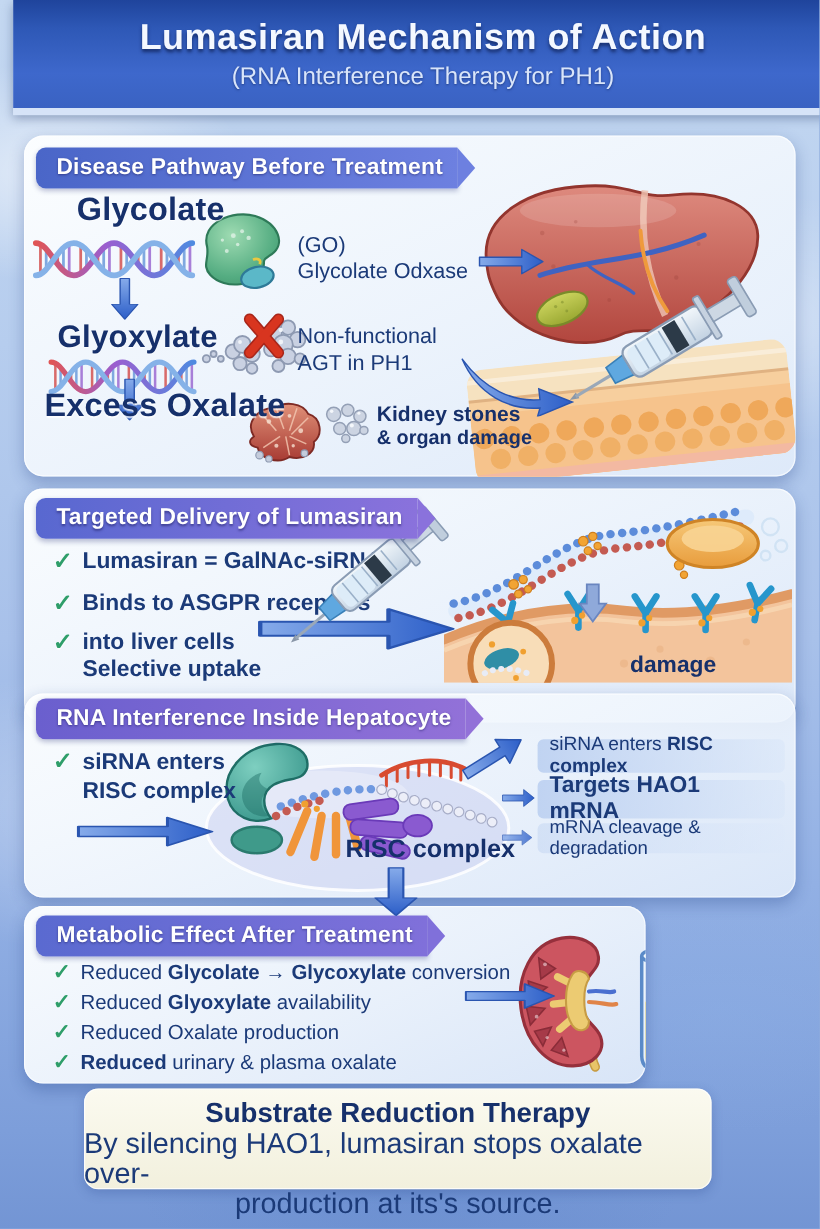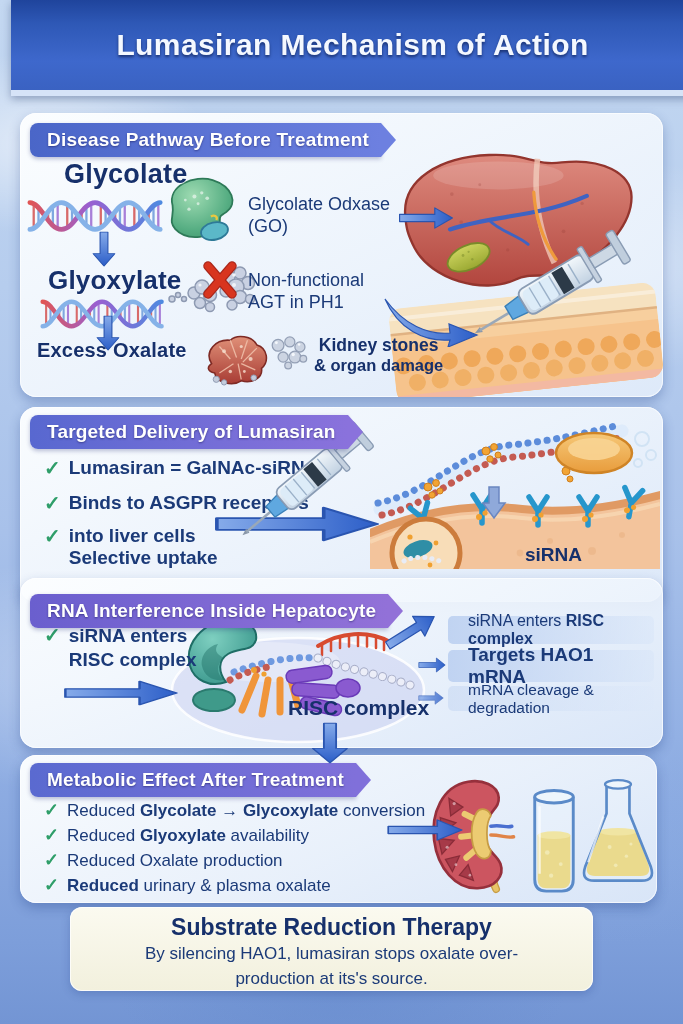--- a/index.html
+++ b/index.html
@@ -37,30 +37,30 @@
 
   .navy { color:#16306b; }
   .metab { position:absolute; font-weight:700; color:#16306b; letter-spacing:.2px; text-shadow:0 1px 1px rgba(255,255,255,.8); z-index:3; }
   .small-label { position:absolute; font-size:18px; line-height:22px; font-weight:500; color:#1b3a78; z-index:3; }
   .bullet { position:absolute; display:flex; gap:8px; align-items:flex-start; z-index:3; }
   .chk { color:#2f9e6a; font-size:20px; font-weight:700; line-height:1.1; text-shadow:0 1px 1px rgba(255,255,255,.7); }
   .bullet .txt { color:#1b3a78; }
   .del-b { font-size:19px; font-weight:700; line-height:22px; }
   .met-b { font-size:17px; font-weight:500; line-height:20px; }
   .met-b b { font-weight:700; }
-  .abs { position:absolute;text-align:center; }
+  .abs { position:absolute; }
   .svgbox { position:absolute; }
-  .step-row { position:absolute; display:flex; align-items:center; padding:3px 20px; border-radius:5px; z-index:3;
+  .step-row { position:absolute; display:flex; align-items:center; padding:3px 10px; border-radius:5px; z-index:3;
     background:linear-gradient(90deg, rgba(185,206,240,.85), rgba(214,228,248,.45)); color:#1b3a78; }
   .summary-box { position:absolute; left:70px; top:907px; width:523px; height:84px; z-index:2; border-radius:12px;
     background:linear-gradient(180deg,#fbfaf0,#f2f0dd);
     box-shadow:0 3px 9px rgba(40,70,140,.28), inset 0 0 0 1px rgba(255,255,255,.75);
     display:flex; flex-direction:column; align-items:center; padding-top:7px; }
   .summary-title { font-size:23px; font-weight:700; color:#16306b; }
-  .summary-line { font-size:17px; line-height:25px; font-weight:500; color:#1b3a78; }
+  .summary-line { font-size:24px; line-height:25px; font-weight:500; color:#1b3a78; }
 </style>
 </head>
 <body>
 
 <div class="page">
 
   <svg width="0" height="0" style="position:absolute" aria-hidden="true">
     <defs>
       <linearGradient id="gA" x1="0" y1="0" x2="1" y2="0">
           <stop offset="0" stop-color="#86abea"></stop>
@@ -148,20 +148,21 @@
         <rect x="102" y="17" width="13" height="26" fill="#2c3a48"></rect>
         <rect x="138" y="9" width="6" height="42" rx="2" fill="#c6d2e0" stroke="#8a9cb4" stroke-width="1.5"></rect>
         <rect x="144" y="24" width="30" height="12" fill="#cdd8e4" stroke="#8a9cb4" stroke-width="1.5"></rect>
         <rect x="172" y="11" width="9" height="38" rx="3" fill="#c0cedd" stroke="#8a9cb4" stroke-width="1.5"></rect>
       </g>
     </defs>
   </svg>
 
   <header class="title-band">
     <div class="title-main">Lumasiran Mechanism of Action</div>
+    <div class="title-sub">(RNA Interference Therapy for PH1)</div>
   </header>
 
   <section class="card" style="left:20px; top:113px; width:643px; height:284px">
     <div class="hdr hdr-1" style="left:10px; top:10px">
       <span>Disease Pathway Before Treatment</span>
     </div>
 
     <div class="metab" style="left:44px; top:46px; font-size:27px">Glycolate</div>
     <svg class="svgbox" style="left:5px; top:80px" width="142" height="46">
         <use href="#dna"></use>
@@ -173,22 +174,22 @@
           <circle cx="48" cy="26" r="1.8"></circle>
           <circle cx="54" cy="32" r="2"></circle>
           <circle cx="44" cy="38" r="1.6"></circle>
           <circle cx="34" cy="44" r="1.8"></circle>
           <circle cx="30" cy="34" r="1.5"></circle>
         </g>
       <path d="M58,52 C62,50 66,52 64,56" stroke="#e8c840" stroke-width="2.5" fill="none"></path>
       <ellipse cx="62" cy="68" rx="15" ry="9.5" fill="#5bb8c8" stroke="#2e7a98" stroke-width="2" transform="rotate(-12 62 68)"></ellipse>
     </svg>
     <div class="small-label" style="left:228px; top:80px">
+      <div>(GO)</div>
       <div>Glycolate Odxase</div>
-      <div>(GO)</div>
     </div>
     <svg class="svgbox" style="left:378px; top:92px; z-index:4" width="56" height="26">
         <use href="#arrR" width="56" height="26"></use>
       </svg>
     <svg class="svgbox" style="left:70px; top:118px" width="28" height="36">
         <use href="#arrD" width="28" height="36"></use>
       </svg>
 
     <div class="metab" style="left:28px; top:152px; font-size:26px">Glyoxylate</div>
     <svg class="svgbox" style="left:14px; top:180px" width="138" height="42">
@@ -230,21 +231,21 @@
       </g>
     </svg>
     <div class="small-label" style="left:228px; top:156px">
       <div>Non-functional</div>
       <div>AGT in PH1</div>
     </div>
     <svg class="svgbox" style="left:74px; top:202px" width="28" height="36">
         <use href="#arrD" width="28" height="36"></use>
       </svg>
 
-    <div class="metab" style="left:17px; top:226px; font-size:20px">Excess Oxalate</div>
+    <div class="metab" style="left:17px; top:210px; font-size:27px">Excess Oxalate</div>
     <svg class="svgbox" style="left:176px; top:212px" width="78" height="68" viewBox="0 0 100 80">
       <path d="M20,46 C10,30 26,14 44,16 C52,8 72,10 78,22 C92,26 94,44 84,52 C86,64 72,72 58,68 C46,76 26,70 24,58 C14,56 14,50 20,46 Z" fill="url(#gStone)" stroke="#7e2a24" stroke-width="2"></path>
       <g stroke="#f2c4ae" stroke-width="1.6" opacity=".85">
           <path d="M30,24 L44,40"></path>
           <path d="M44,16 L52,38"></path>
           <path d="M66,16 L58,40"></path>
           <path d="M78,26 L60,44"></path>
           <path d="M30,58 L48,46"></path>
           <path d="M58,66 L54,46"></path>
           <path d="M76,54 L58,46"></path>
@@ -399,28 +400,28 @@
         <circle cx="56" cy="142" r="34" fill="#f8ddb8" stroke="#cc7c3c" stroke-width="5"></circle>
         <ellipse cx="48" cy="138" rx="15" ry="8" fill="#2f8ea6" transform="rotate(-18 48 138)"></ellipse>
         <path d="M34,150 C46,144 62,146 74,152" stroke="#e8ecf6" stroke-width="5" fill="none" stroke-linecap="round" stroke-dasharray="0.1 7"></path>
         <g fill="#f0a030">
             <circle cx="40" cy="126" r="2.6"></circle>
             <circle cx="66" cy="132" r="2.4"></circle>
             <circle cx="60" cy="154" r="2.4"></circle>
           </g>
       </g>
     </svg>
-    <div class="abs navy" style="left:505px; top:137px; font-size:19px; font-weight:700; z-index:2">siRNA</div>
+    <div class="abs navy" style="left:505px; top:137px; font-size:19px; font-weight:700; z-index:2">damage</div>
     <svg class="svgbox" style="left:203px; top:48px; transform:rotate(-40deg); z-index:4" width="166" height="54" viewBox="0 0 190 60">
         <use href="#syr"></use>
       </svg>
   </section>
 
   <section class="card" style="left:20px; top:578px; width:643px; height:170px">
-    <div class="hdr hdr-3" style="left:10px; top:16px">
+    <div class="hdr hdr-3" style="left:10px; top:4px">
       <span>RNA Interference Inside Hepatocyte</span>
     </div>
     <div class="bullet" style="left:24px; top:46px">
       <span class="chk">✓</span>
       <span class="txt" style="font-size:19px; font-weight:600; line-height:24px">
         <div>siRNA enters</div>
         <div>RISC complex</div>
       </span>
     </div>
     <svg class="svgbox" style="left:42px; top:100px; z-index:2" width="118" height="30">
@@ -488,21 +489,21 @@
       </svg>
     <div class="step-row" style="left:428px; top:108px; width:206px; height:25px; font-size:15.5px; background:linear-gradient(90deg, rgba(196,214,242,.55), rgba(220,232,250,.3))">
       <span>mRNA cleavage &amp; degradation</span>
     </div>
   </section>
 
   <svg class="svgbox" style="left:308px; top:722px; z-index:5" width="44" height="42">
       <use href="#arrD" width="44" height="42"></use>
     </svg>
 
-  <section class="card" style="left:20px; top:755px; width:637px; height:148px">
+  <section class="card" style="left:20px; top:755px; width:518px; height:148px">
     <div class="hdr hdr-4" style="left:10px; top:8px">
       <span>Metabolic Effect After Treatment</span>
     </div>
     <div class="bullet" style="left:24px; top:46px">
       <span class="chk" style="font-size:18px">✓</span>
       <span class="txt met-b"><span>Reduced </span><b>Glycolate</b><span> → </span><b>Glycoxylate</b><span> conversion</span></span>
     </div>
     <div class="bullet" style="left:24px; top:71px">
       <span class="chk" style="font-size:18px">✓</span>
       <span class="txt met-b"><span>Reduced </span><b>Glyoxylate</b><span> availability</span></span>

